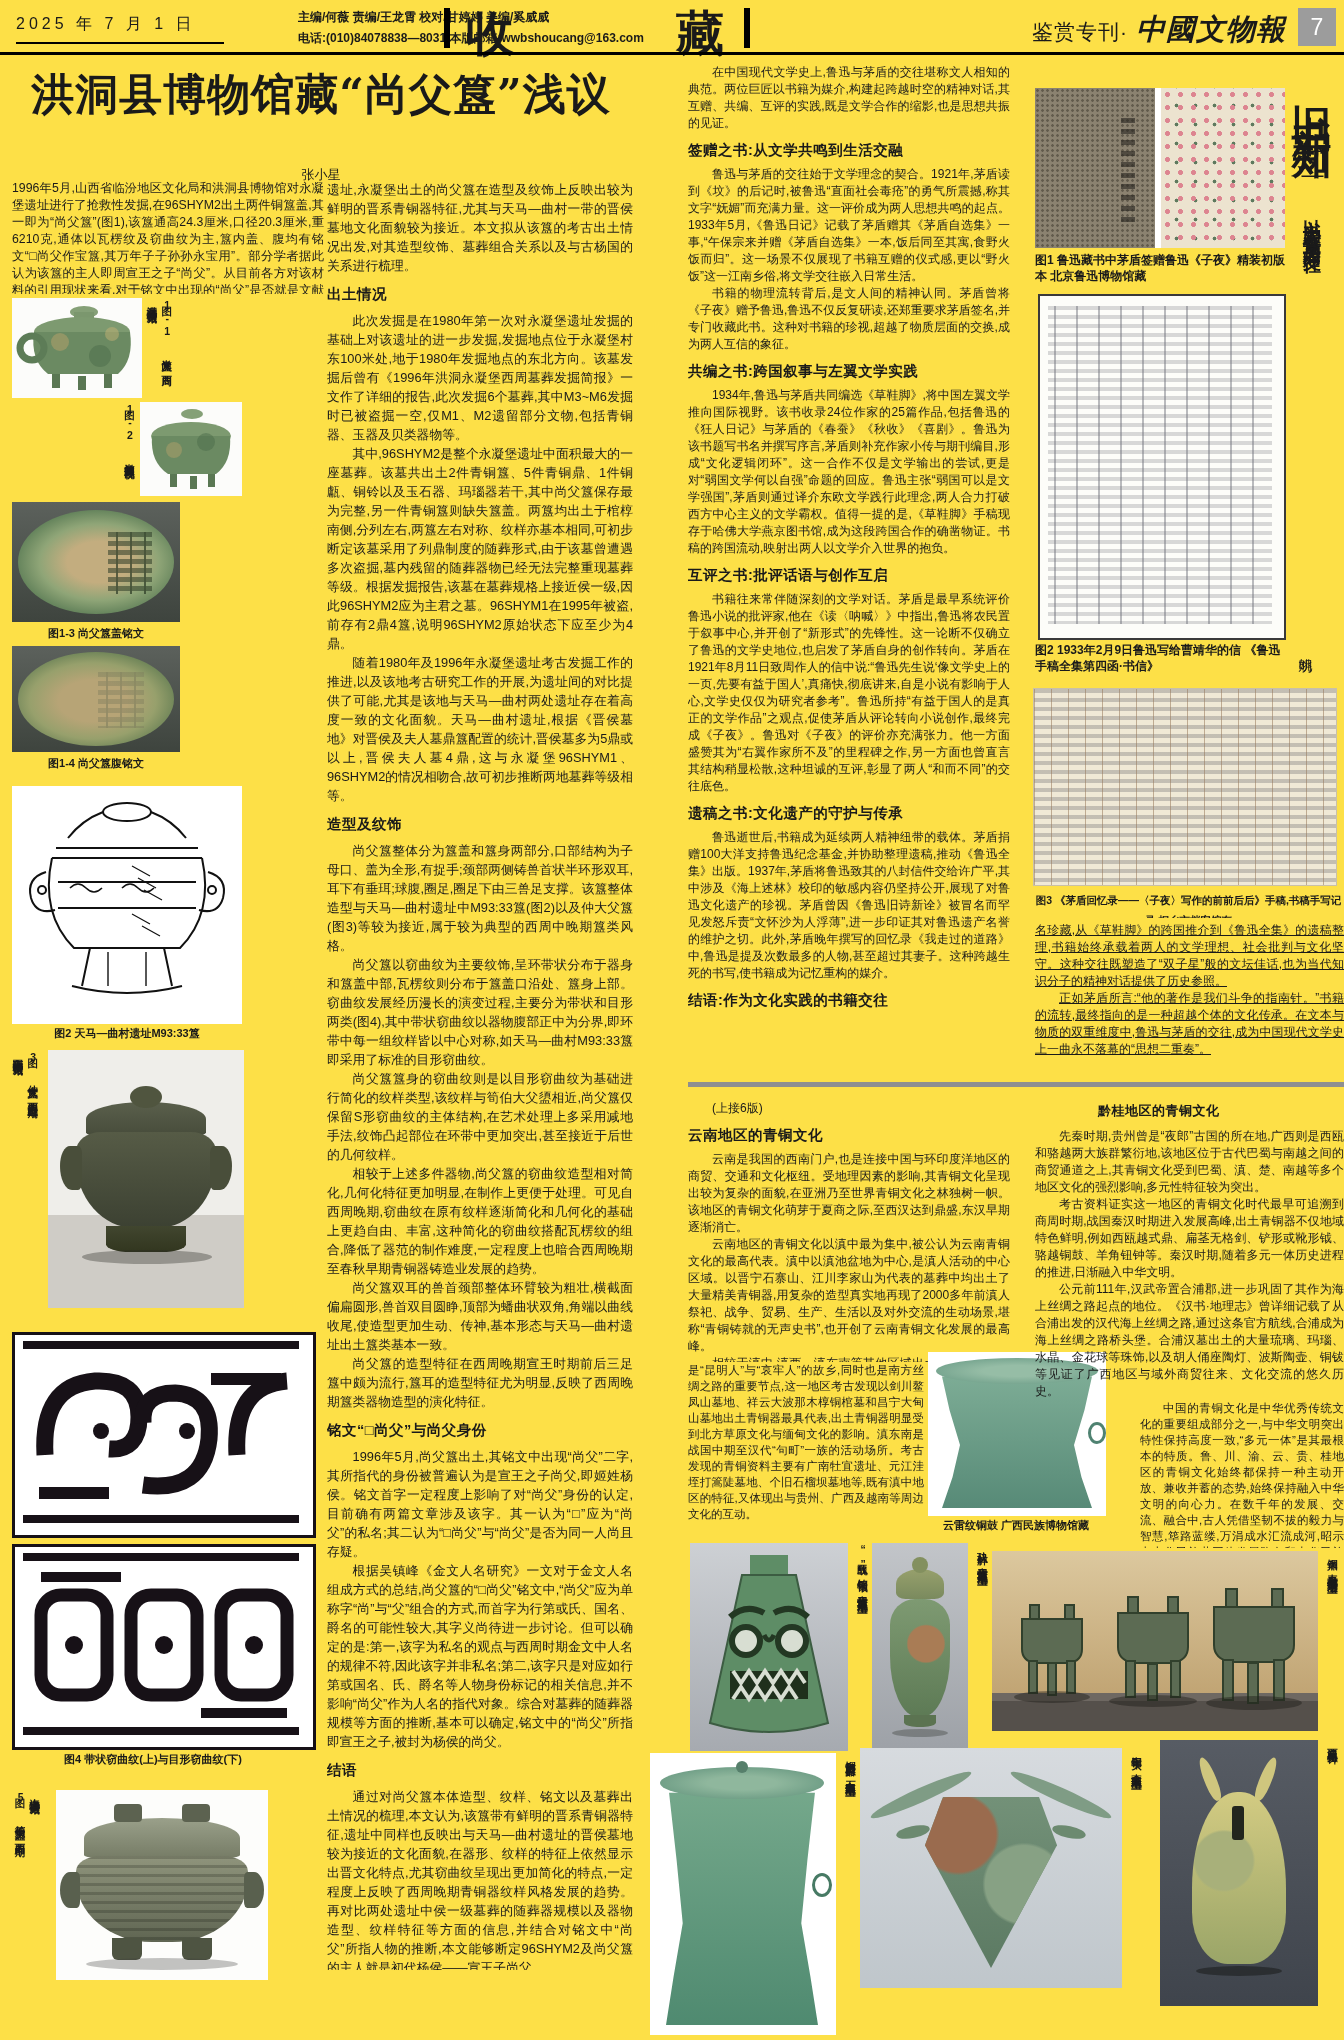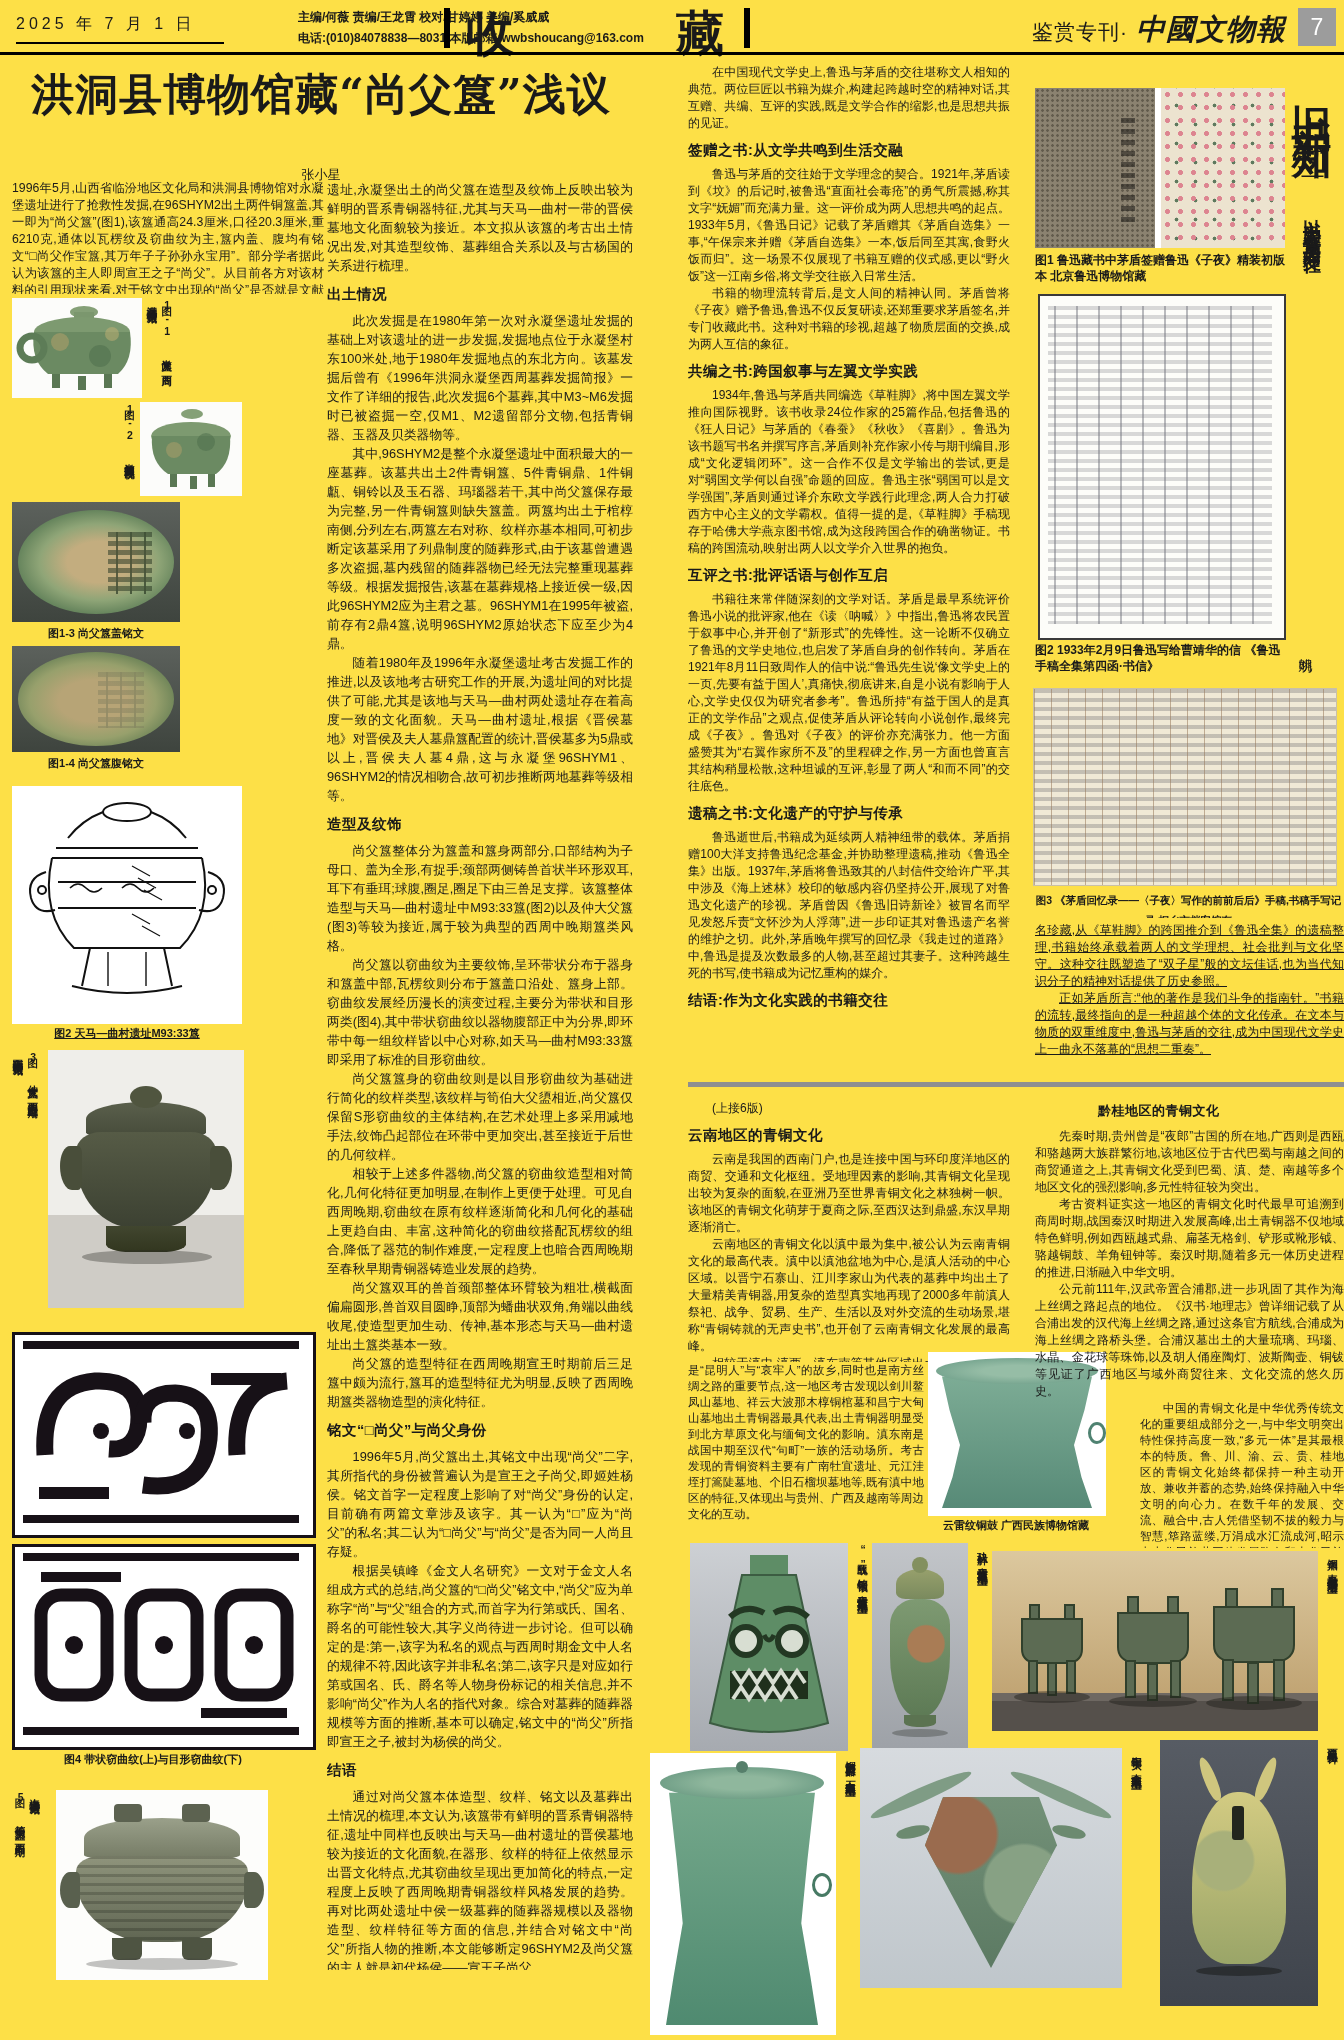--- a/index.html
+++ b/index.html
@@ -117,21 +117,21 @@
       <circle cx="30" cy="104" r="4"></circle>
       <circle cx="200" cy="104" r="4"></circle>
       <path d="M46 96 L184 96 M46 122 L184 122"></path>
       <path d="M78 162 L70 200 M152 162 L160 200"></path>
       <path d="M60 200 Q115 214 170 200"></path>
       <path d="M96 166 L96 200 M134 166 L134 200" stroke-width="1.4"></path>
       <path d="M120 80 l18 10 M126 92 l18 10 M132 104 l18 10 M120 128 l18 10 M130 140 l18 10" stroke-width="1.2"></path>
       <path d="M58 102 q8 -8 16 0 q8 8 16 0 M110 102 q8 -8 16 0 q8 8 16 0" stroke-width="1.6"></path>
     </svg>
   </div>
-  <div class="abs cap" style="left:12px;top:1026px;width:230px;height:15px;text-decoration:underline;">图2 天马—曲村遗址M93:33簋</div>
+  <div class="abs cap" style="left:12px;top:1026px;width:230px;height:15px;">图2 天马—曲村遗址M93:33簋</div>
 
   <div class="abs vwrap" style="left:12px;top:1050px;width:32px;height:258px;">
     <span class="vcap">高阳市博物馆藏</span>
     <span class="vcap">图3 仲大父簋 西周宣王时期</span>
   </div>
   <div class="abs photo" style="left:48px;top:1050px;width:196px;height:258px;background:linear-gradient(180deg,#efeeea 0 64%,#cfccc6 64% 100%);">
     <div class="abs" style="left:38px;top:52px;width:120px;height:34px;border-radius:50% 50% 10% 10%;background:linear-gradient(#5a5f4c,#474c3b);"></div>
     <div class="abs" style="left:82px;top:36px;width:32px;height:22px;border-radius:50%;background:#50553f;"></div>
     <div class="abs" style="left:28px;top:82px;width:140px;height:96px;border-radius:18% 18% 42% 42%/20% 20% 70% 70%;
                 background:linear-gradient(#565b46,#3c4132);"></div>

